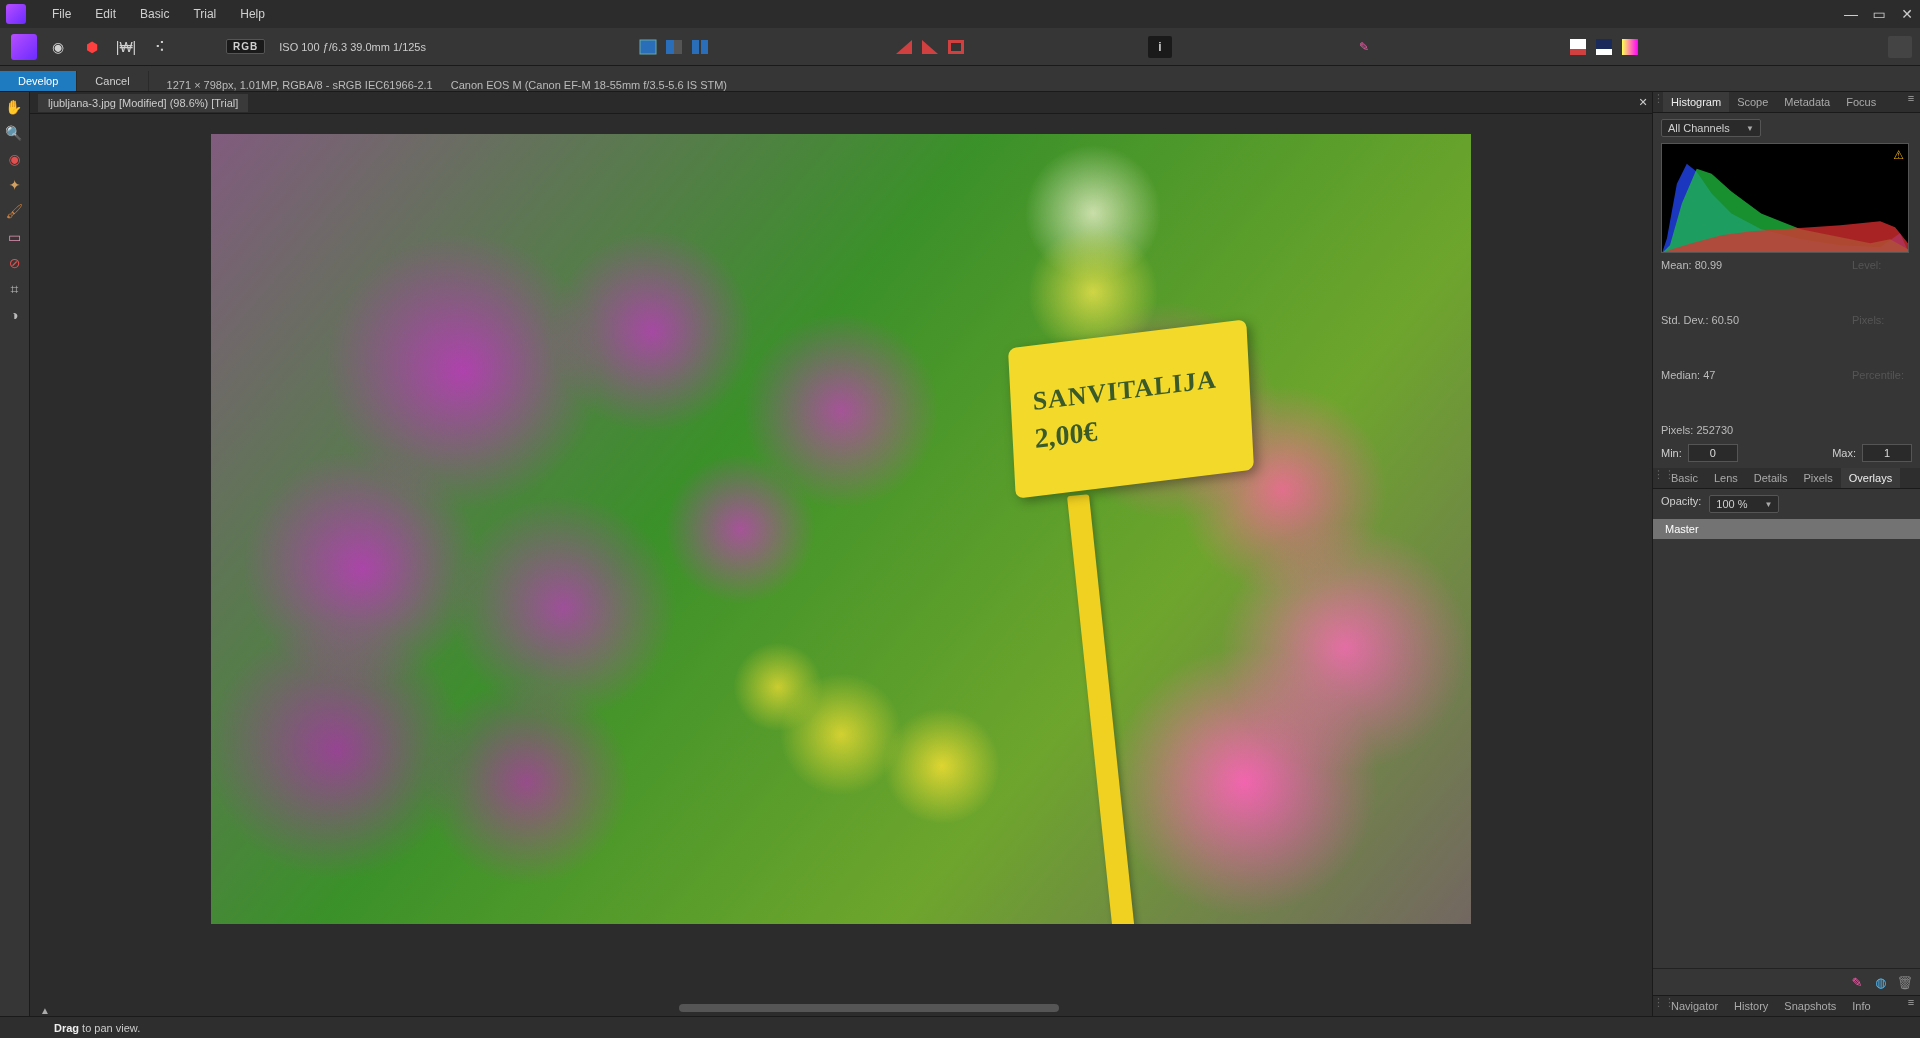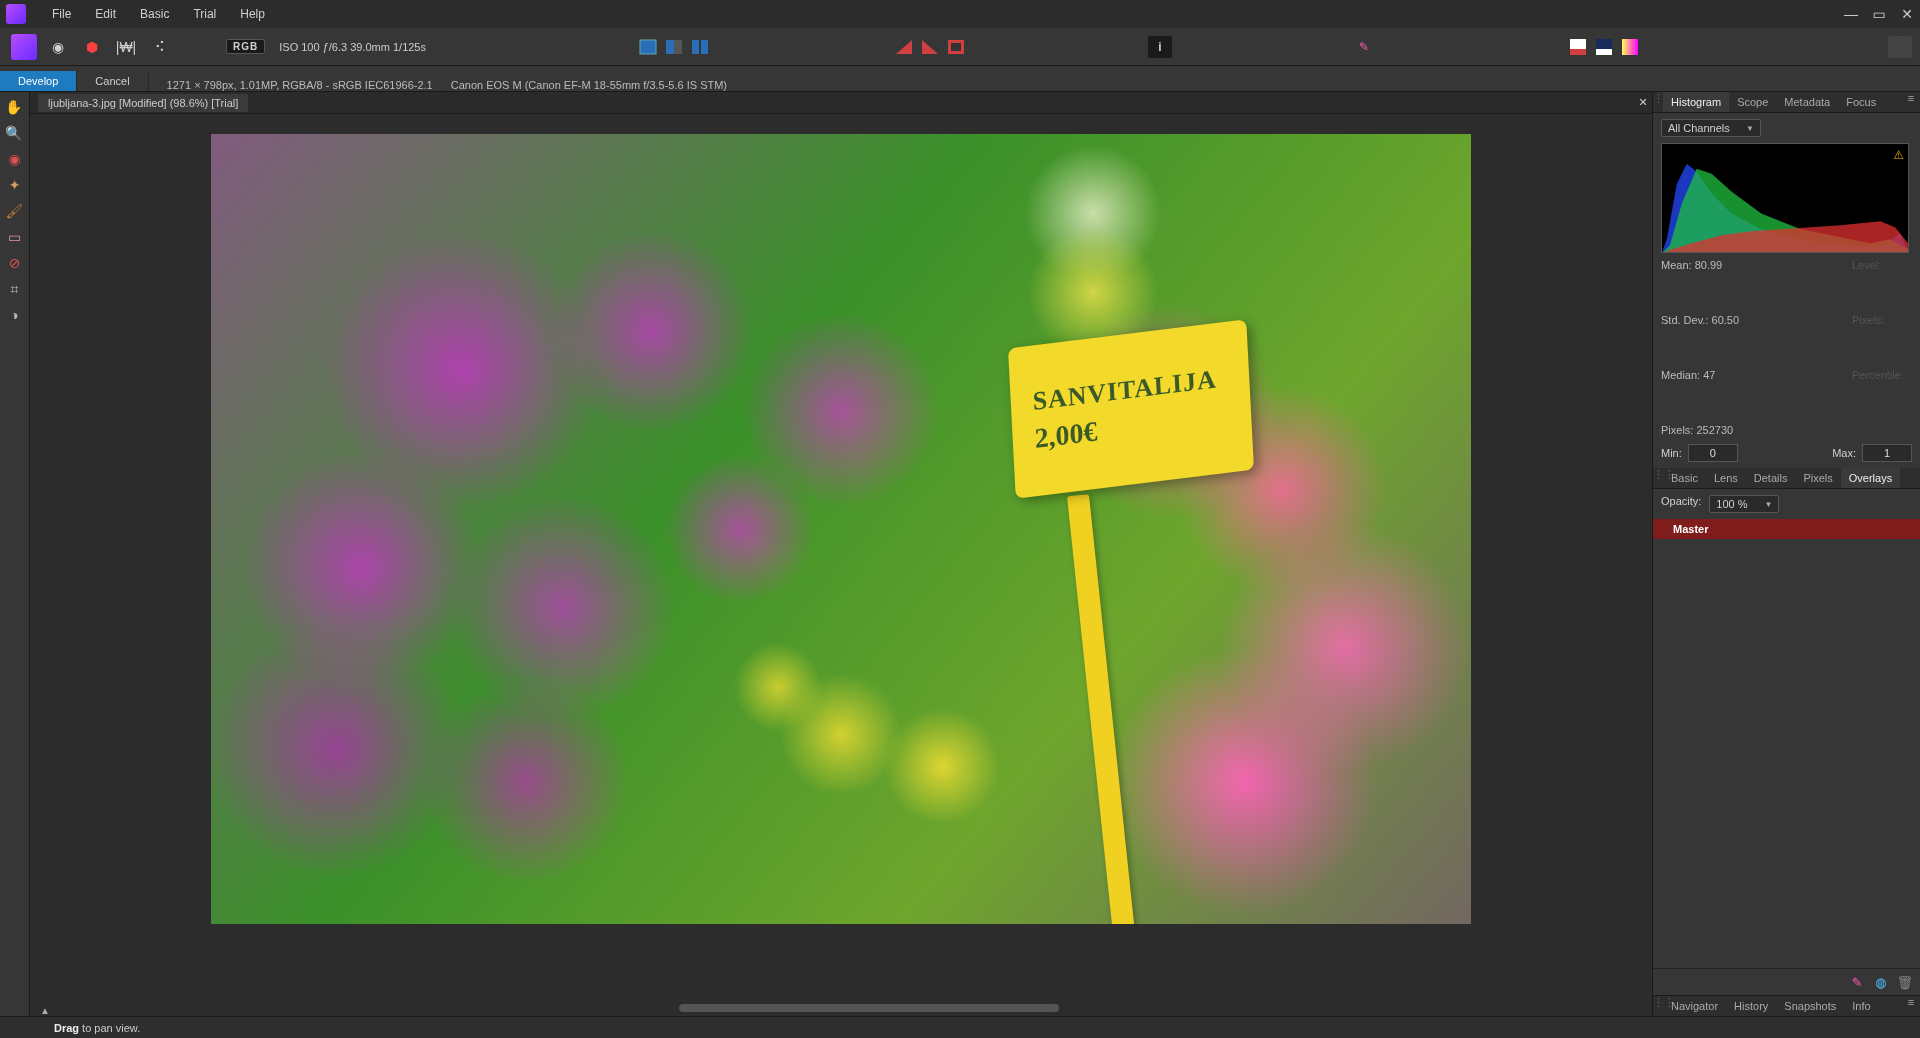--- a/index.html
+++ b/index.html
@@ -92,21 +92,21 @@
 
 .minmax { display:flex; align-items:center; gap:6px; margin-top:8px;}
 .minmax input { width:50px; background:#2a2a2a; border:1px solid #555; color:#ddd; padding:2px 4px; font-size:11px; text-align:center;}
 .minmax .spacer { flex:1;}
 
 
 .panel-body2 { padding: 6px 8px; font-size: 11px; }
 .opacity-row { display:flex; gap:8px; margin-bottom:6px;}
 .opacity-drop { display:flex; align-items:center; background:#2a2a2a; border:1px solid #555; padding:2px 6px; width:70px; border-radius:2px;}
 .opacity-drop .arrow {margin-left:auto; font-size:8px; color:#aaa;}
-.master-row { background:#7f1d1d; color:#fff; padding:4px 20px; margin: 0 -8px; cursor:pointer;font-weight:bold;}
+.master-row { background:#737373; color:#fff; padding:4px 12px; margin: 0 -8px; cursor:pointer;}
 
 
 .rp-footer { margin-top:auto; }
 .rp-icons { display:flex; justify-content:flex-end; gap:6px; padding:4px 6px; border-top:1px solid #222;}
 .rp-icons .ic { width:18px; height:18px; display:flex; align-items:center; justify-content:center; cursor:pointer; font-size:13px;}
 
 
 .bottom-tabs { display:flex; background:#2e2e2e; font-size:11px; border-top:1px solid #1a1a1a;}
 .bottom-tabs .phandle { width:10px; text-align:center; color:#666; cursor:grab;}
 .bottom-tabs .btab { padding:4px 8px; cursor:pointer; color:#aaa;}

